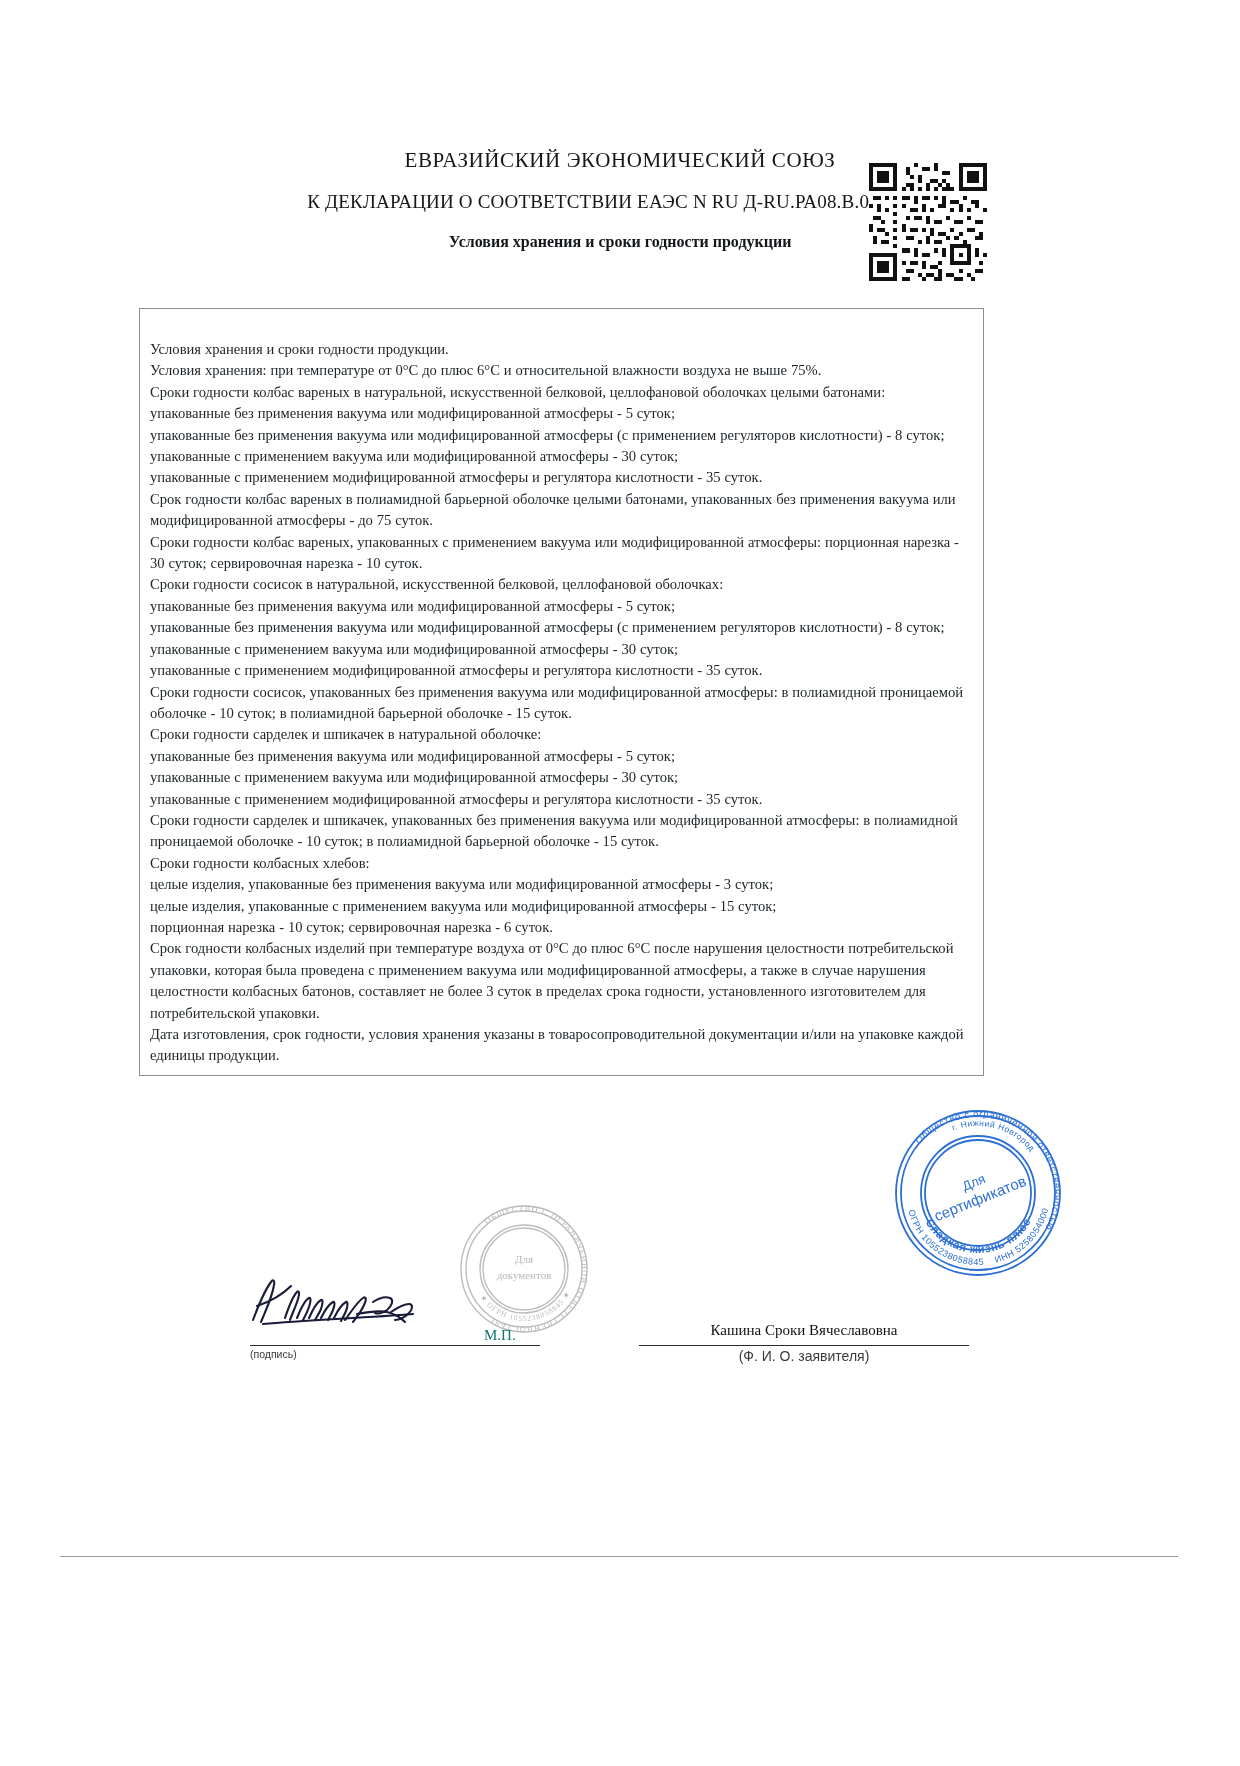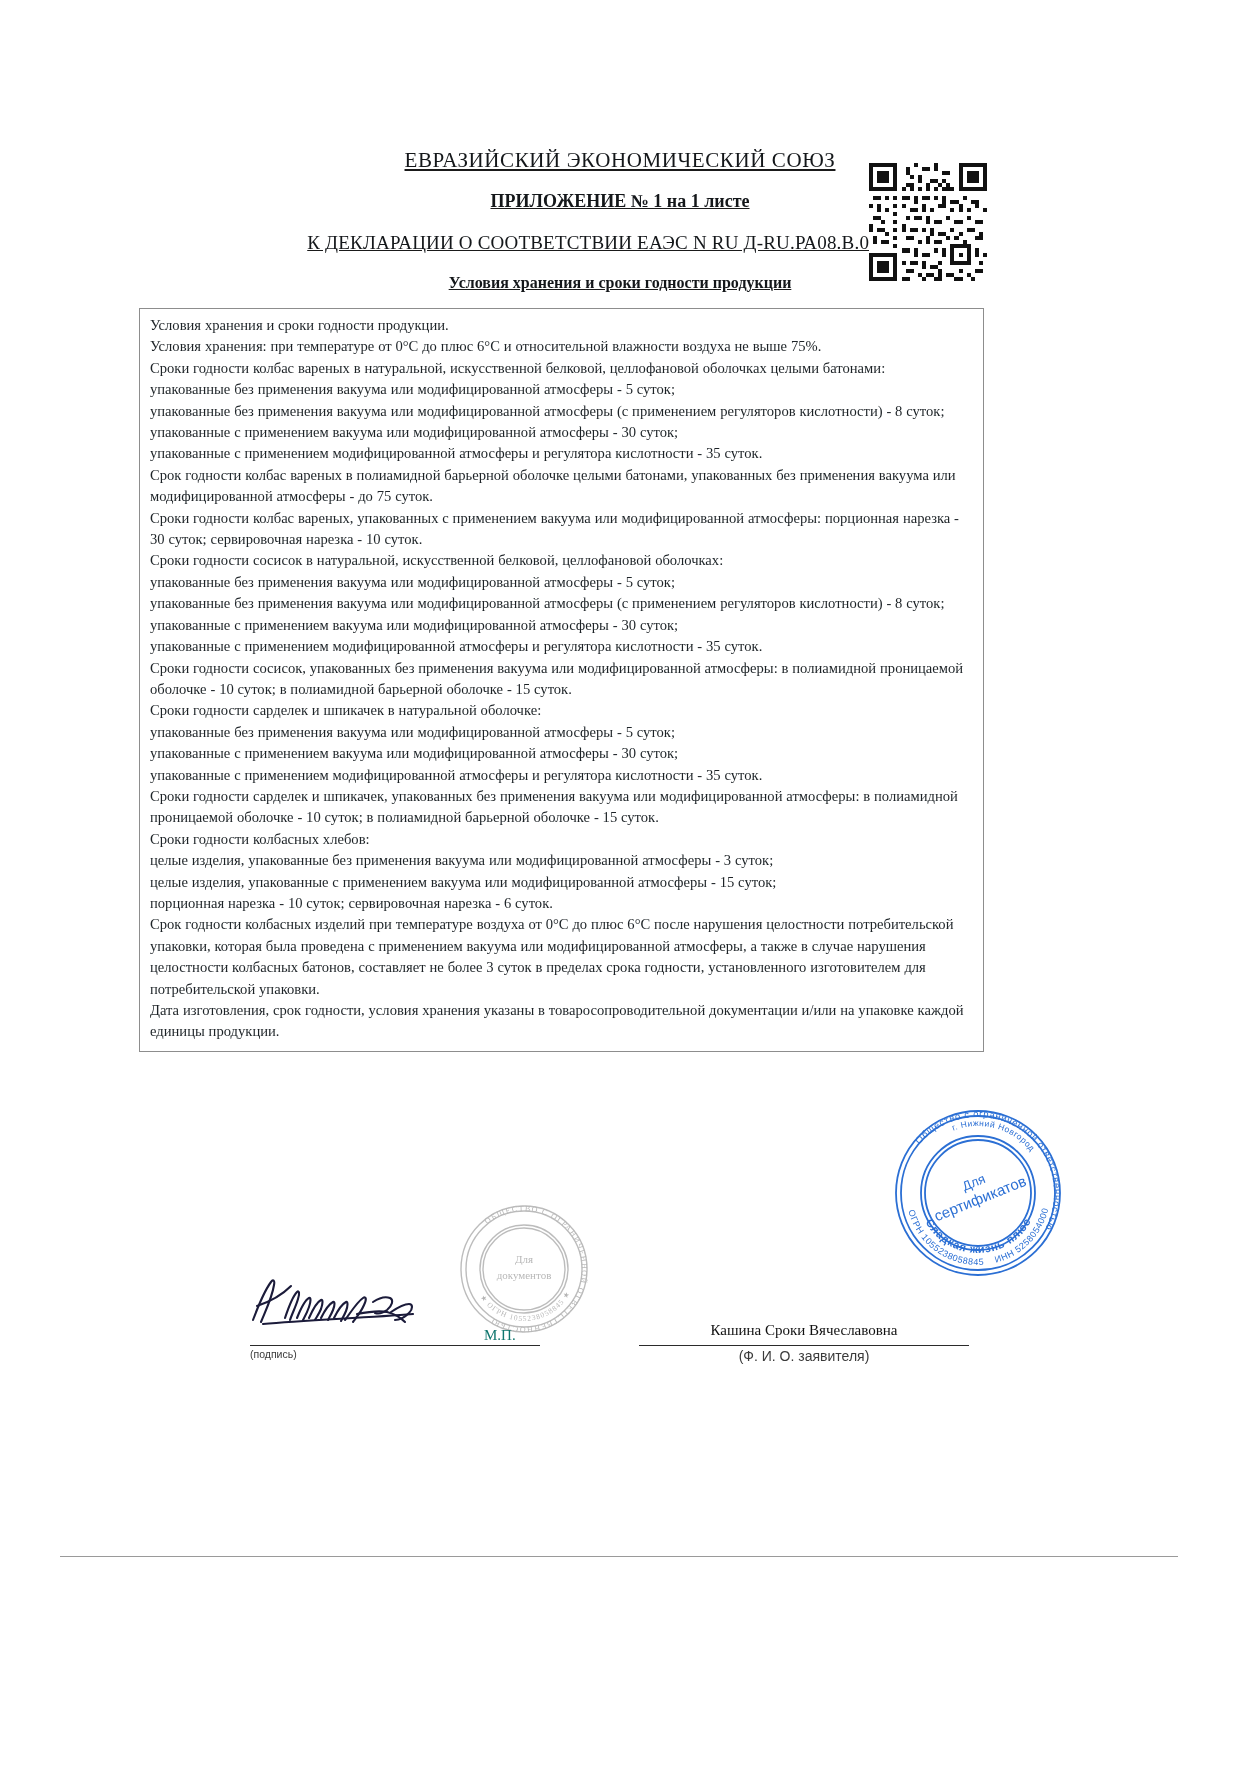--- a/index.html
+++ b/index.html
@@ -21,21 +21,20 @@
     inset: 0;
   }
 
   
   .header {
     position: absolute;
     left: 0;
     right: 0;
     top: 148px;
     text-align: center;
-    text-decoration: underline;
   }
   .header .line {
     display: block;
     width: 100%;
     color: #14171a;
   }
   .h-title {
     font-size: 21px;
     letter-spacing: 0.6px;
     font-weight: 400;
@@ -185,21 +184,20 @@
     border-bottom: 1px solid #9a9a9a;
   }
 </style>
 </head>
 <body>
 
 <div class="page">
 
   <div class="header">
     <span class="line h-title">ЕВРАЗИЙСКИЙ ЭКОНОМИЧЕСКИЙ СОЮЗ</span>
-    <span class="line h-sub1">ПРИЛОЖЕНИЕ № 1 на 1 листе</span>
     <span class="line h-sub2">К ДЕКЛАРАЦИИ О СООТВЕТСТВИИ ЕАЭС N RU Д-RU.РА08.В.05718/22</span>
     <span class="line h-sub3">Условия хранения и сроки годности продукции</span>
   </div>
 
   <div class="qr">
     <svg width="118" height="118" viewBox="0 0 29 29" shape-rendering="crispEdges" aria-hidden="true">
       <rect width="29" height="29" fill="#fff"></rect>
       <g fill="#111">
 
         <rect x="0" y="0" width="7" height="1"></rect>
@@ -333,21 +331,21 @@
         <rect x="8" y="28" width="2" height="1"></rect>
           <rect x="13" y="28" width="1" height="1"></rect>
         <rect x="16" y="28" width="2" height="1"></rect>
           <rect x="21" y="28" width="2" height="1"></rect>
         <rect x="25" y="28" width="1" height="1"></rect>
       </g>
     </svg>
   </div>
 
   <div class="textbox">
-    <p style="white-space: pre-line;">Условия хранения и сроки годности продукции.
+    <p style="white-space: pre-line; margin-top: 24px;">Условия хранения и сроки годности продукции.
 Условия хранения: при температуре от 0°С до плюс 6°С и относительной влажности воздуха не выше 75%.
 Сроки годности колбас вареных в натуральной, искусственной белковой, целлофановой оболочках целыми батонами:
 упакованные без применения вакуума или модифицированной атмосферы - 5 суток;
 упакованные без применения вакуума или модифицированной атмосферы (с применением регуляторов кислотности) - 8 суток;
 упакованные с применением вакуума или модифицированной атмосферы - 30 суток;
 упакованные с применением модифицированной атмосферы и регулятора кислотности - 35 суток.
 Срок годности колбас вареных в полиамидной барьерной оболочке целыми батонами, упакованных без применения вакуума или модифицированной атмосферы - до 75 суток.
 Сроки годности колбас вареных, упакованных с применением вакуума или модифицированной атмосферы: порционная нарезка - 30 суток; сервировочная нарезка - 10 суток.
 Сроки годности сосисок в натуральной, искусственной белковой, целлофановой оболочках:
 упакованные без применения вакуума или модифицированной атмосферы - 5 суток;

